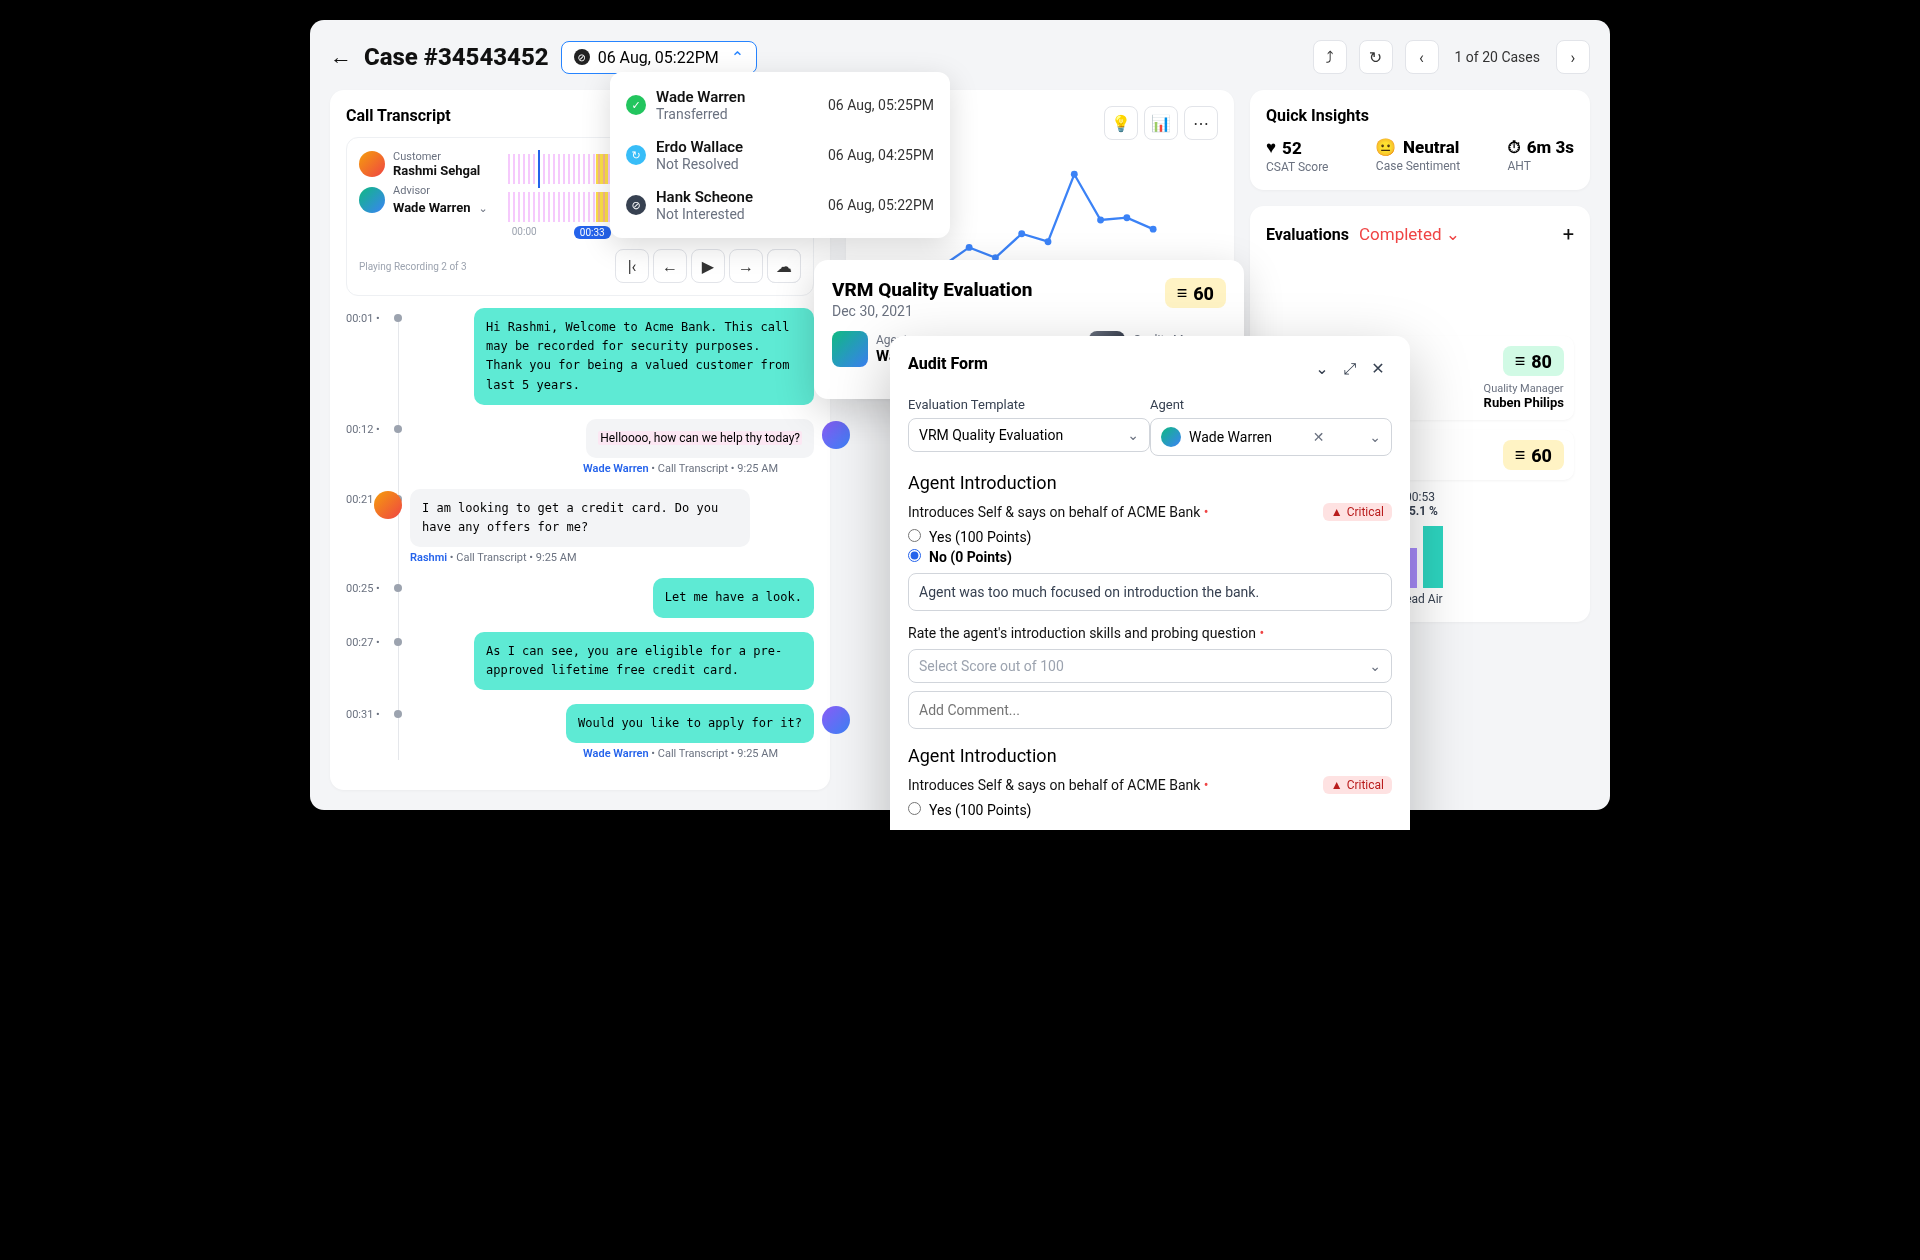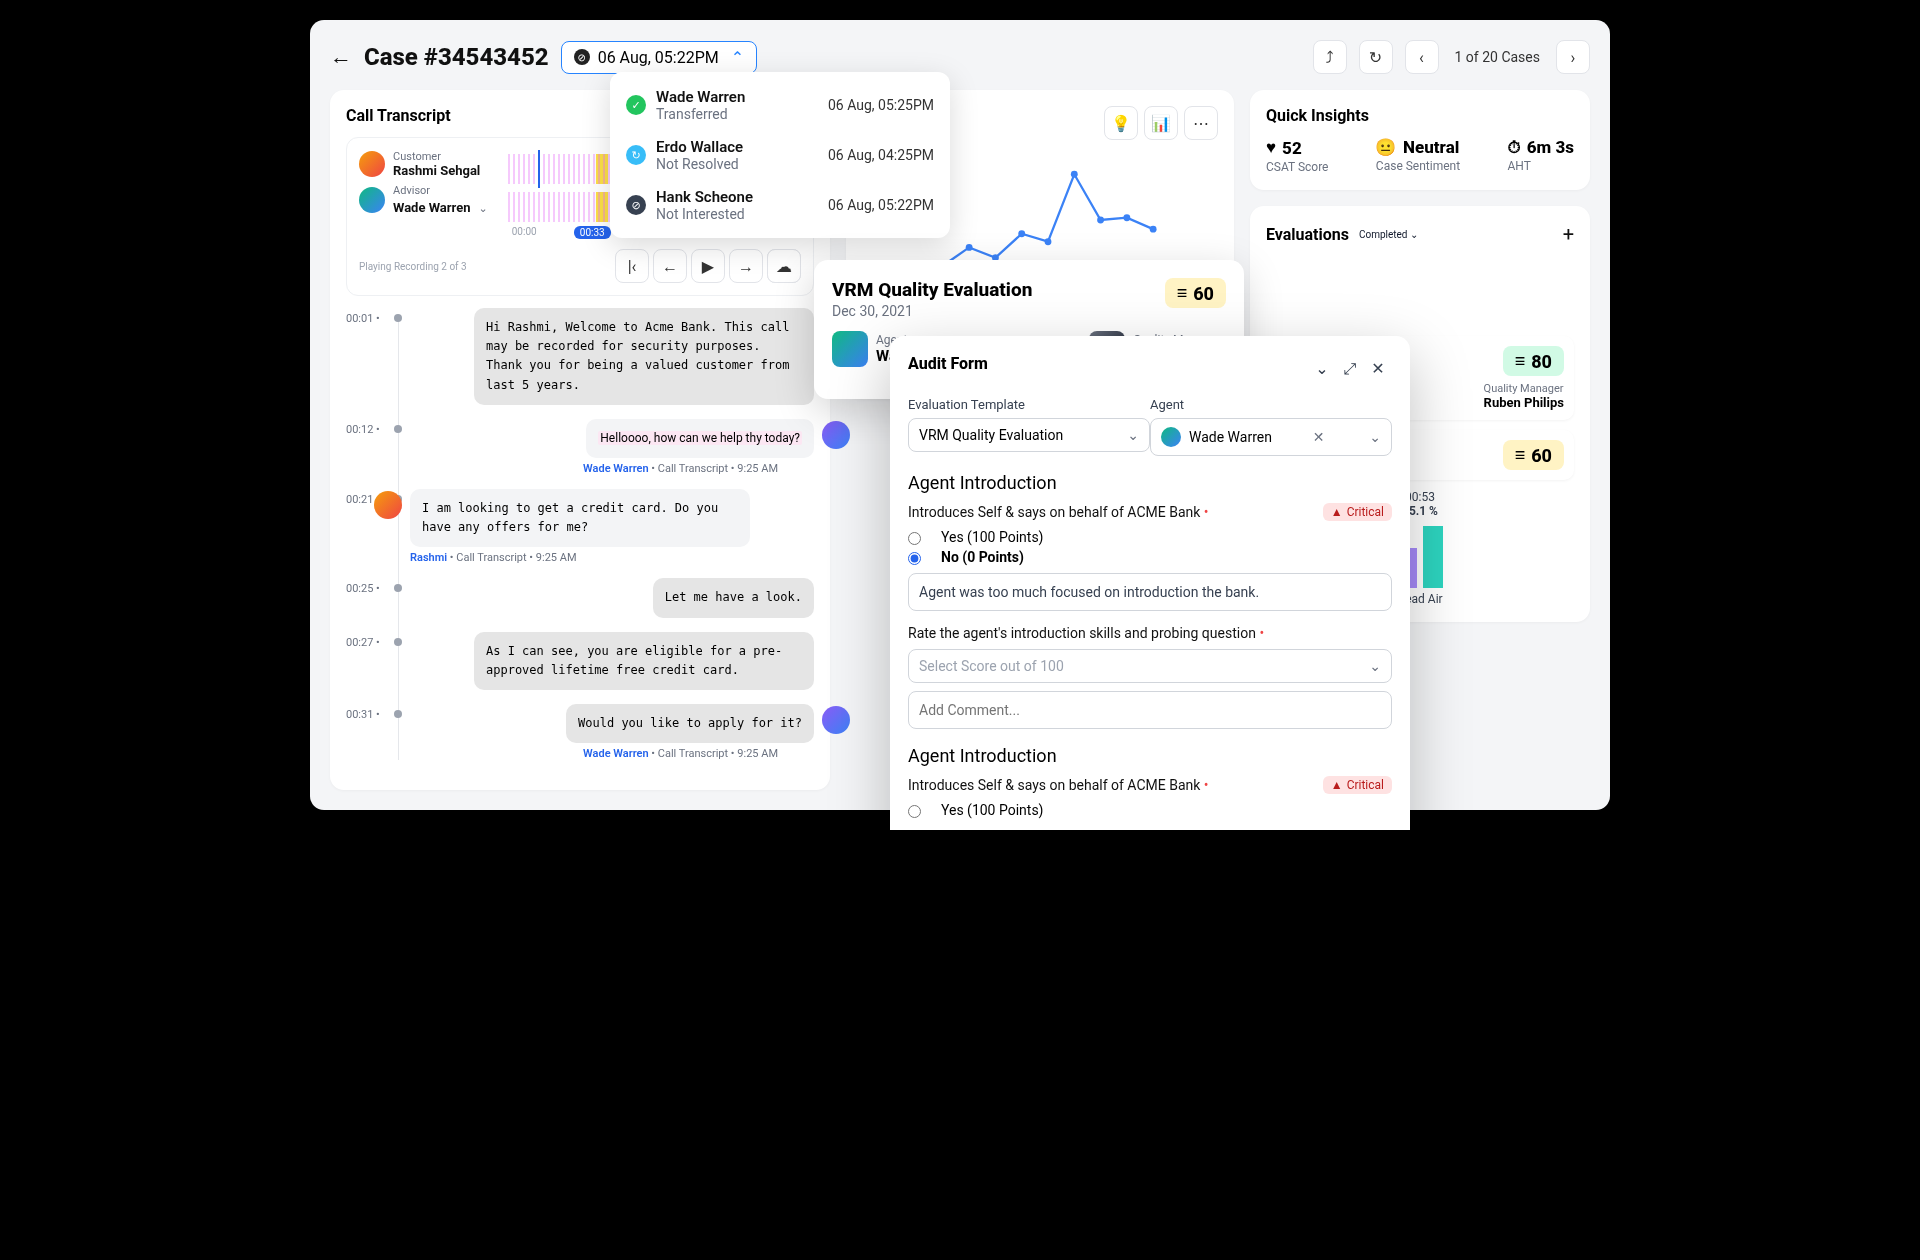--- a/index.html
+++ b/index.html
@@ -39,39 +39,39 @@
 .ctrls{display:flex;align-items:center;justify-content:flex-end;gap:4px;margin-top:10px;position:relative}
 .ctrls .iconbtn{width:34px;height:34px}
 .rec-note{position:absolute;left:0;font-size:10px;color:#9ca3af}
 .cloud{position:absolute;right:0}
 .tl{position:relative;padding-left:64px}
 .tl-line{position:absolute;left:52px;top:8px;bottom:0;width:1px;background:#e5e7eb}
 .tmsg{position:relative;margin-bottom:14px}
 .tmsg .time{position:absolute;left:-64px;top:4px;font-size:11px;color:#6b7280}
 .tmsg .dotm{position:absolute;left:-16px;top:6px;width:8px;height:8px;border-radius:50%;background:#9ca3af}
 .bubble{background:#f3f4f6;border-radius:10px;padding:10px 12px;font-family:ui-monospace,Menlo,monospace;font-size:12px;line-height:1.6;max-width:340px}
-.bubble.right{margin-left:auto;background:#e5e5e5;position:relative}
+.bubble.right{margin-left:auto;background:#5eead4;position:relative}
 .bubble.hl{background:#f3f4f6}
 .bubble.hl .hlspan{background:#fce7f3;padding:0 2px;border-radius:2px}
 .meta{font-size:11px;color:#6b7280;margin-top:4px}
 .meta .who{color:#2563eb;font-weight:600}
 .ravatar{width:28px;height:28px;border-radius:50%;background:linear-gradient(135deg,#8b5cf6,#3b82f6);position:absolute;right:-36px;top:2px}
 .lavatar{width:28px;height:28px;border-radius:50%;background:linear-gradient(135deg,#f59e0b,#ef4444);position:absolute;left:-36px;top:2px}
 .midcol{display:flex;flex-direction:column;gap:16px;position:relative}
 .trend .th{display:flex;align-items:center}
 .trend .th .sp{flex:1}
 .trend svg{width:100%;height:160px}
 .rcol{display:flex;flex-direction:column;gap:16px}
 .insights .row{display:flex;justify-content:space-between;margin-top:8px}
 .ins{display:flex;flex-direction:column;align-items:flex-start}
 .ins .v{display:flex;align-items:center;gap:6px;font-weight:800;font-size:17px}
 .ins .l{font-size:12px;color:#6b7280;margin-top:2px}
 .ic{font-size:17px}
 .eval-h{display:flex;align-items:center;gap:10px}
-.eval-h .st{color:#0f172a;font-size:10px}
+.eval-h .st{color:#ef4444;font-size:17px}
 .plus{margin-left:auto;font-size:20px;color:#111;cursor:pointer}
 .floatcard{position:absolute;top:170px;right:-10px;width:430px;background:#fff;border-radius:14px;box-shadow:0 12px 40px rgba(0,0,0,.18);padding:18px;z-index:6}
 .fc-top{display:flex;align-items:flex-start}
 .fc-title{font-size:19px;font-weight:800}
 .fc-date{color:#6b7280;font-size:14px;margin-top:2px}
 .score{margin-left:auto;background:#fff3c4;border-radius:8px;padding:4px 12px;font-weight:800;font-size:18px;display:flex;align-items:center;gap:6px}
 .score.g{background:#d1fae5}
 .fc-ppl{display:flex;gap:24px;margin-top:12px}
 .fp{display:flex;gap:8px;align-items:center}
 .fp .ava3{width:36px;height:36px;border-radius:8px;background:linear-gradient(135deg,#10b981,#3b82f6)}
@@ -97,21 +97,21 @@
 .fld{flex:1}
 .fld label{font-size:13px;color:#374151;display:block;margin-bottom:6px}
 .sel{display:flex;align-items:center;border:1px solid #d1d5db;border-radius:8px;padding:8px 10px;font-size:14px;gap:8px;cursor:pointer}
 .sel .chv{margin-left:auto;color:#6b7280}
 .sel .x{color:#6b7280;margin-left:auto;margin-right:4px}
 .sect{font-size:18px;font-weight:400;margin:10px 0 10px}
 .q{display:flex;align-items:center;margin-bottom:8px}
 .qtext{font-size:14px;color:#111}
 .req{color:#ef4444}
 .crit{margin-left:auto;background:#fee2e2;color:#b91c1c;font-size:12px;padding:2px 8px;border-radius:6px;display:flex;align-items:center;gap:4px}
-.opt{display:flex;align-items:flex-end;gap:20px;font-size:14px;margin:4px 0;cursor:pointer}
+.opt{display:flex;align-items:flex-start;gap:8px;font-size:14px;margin:4px 0;cursor:pointer}
 .opt input{accent-color:#2563eb}
 .tbox{width:100%;border:1px solid #d1d5db;border-radius:8px;padding:10px;font-size:14px;margin-top:8px;color:#374151}
 .mfoot{display:flex;justify-content:flex-end;gap:10px;margin-top:16px}
 .btn{padding:8px 18px;border-radius:8px;font-size:14px;font-weight:600;cursor:pointer;border:1px solid #d1d5db;background:#fff}
 .btn.primary{background:#2563eb;color:#fff;border-color:#2563eb}
 </style>
 </head>
 <body>
 
 <div class="app">

